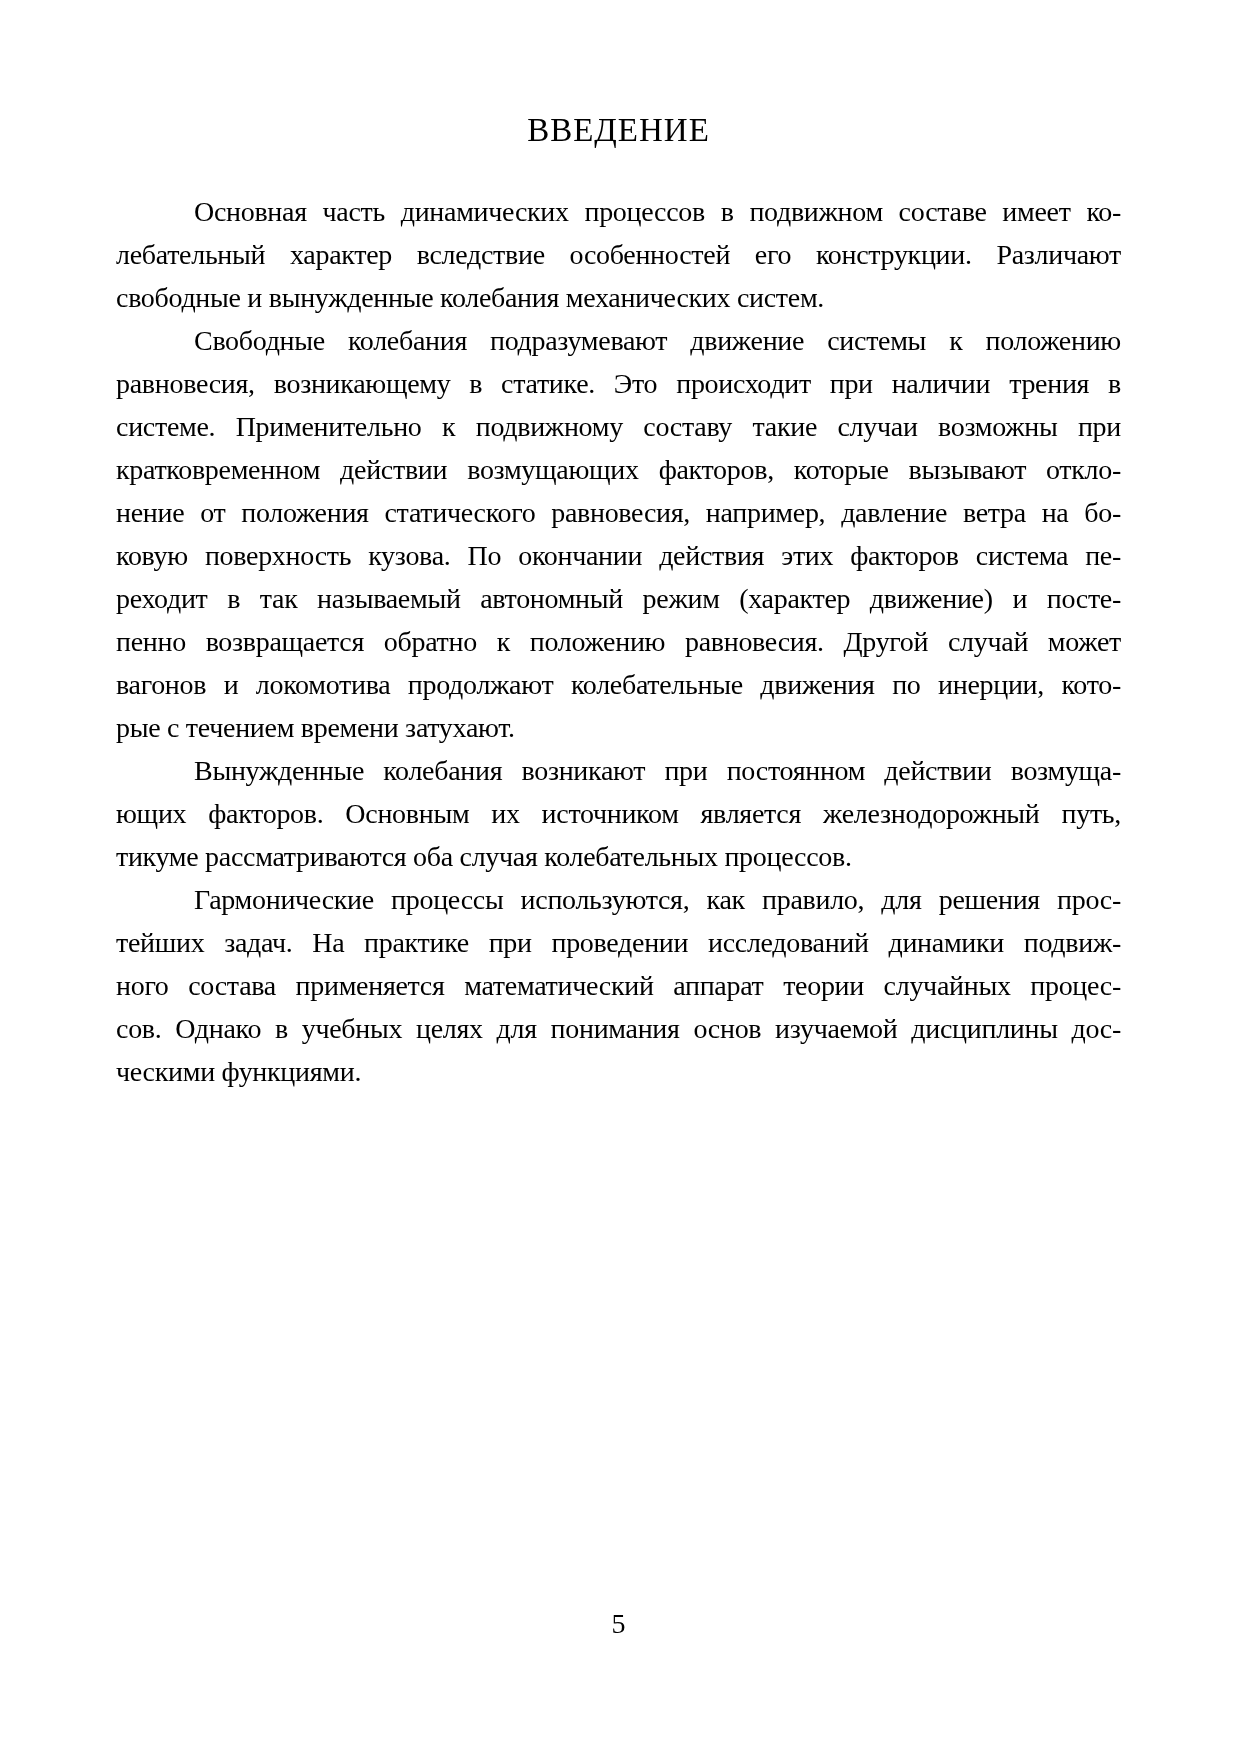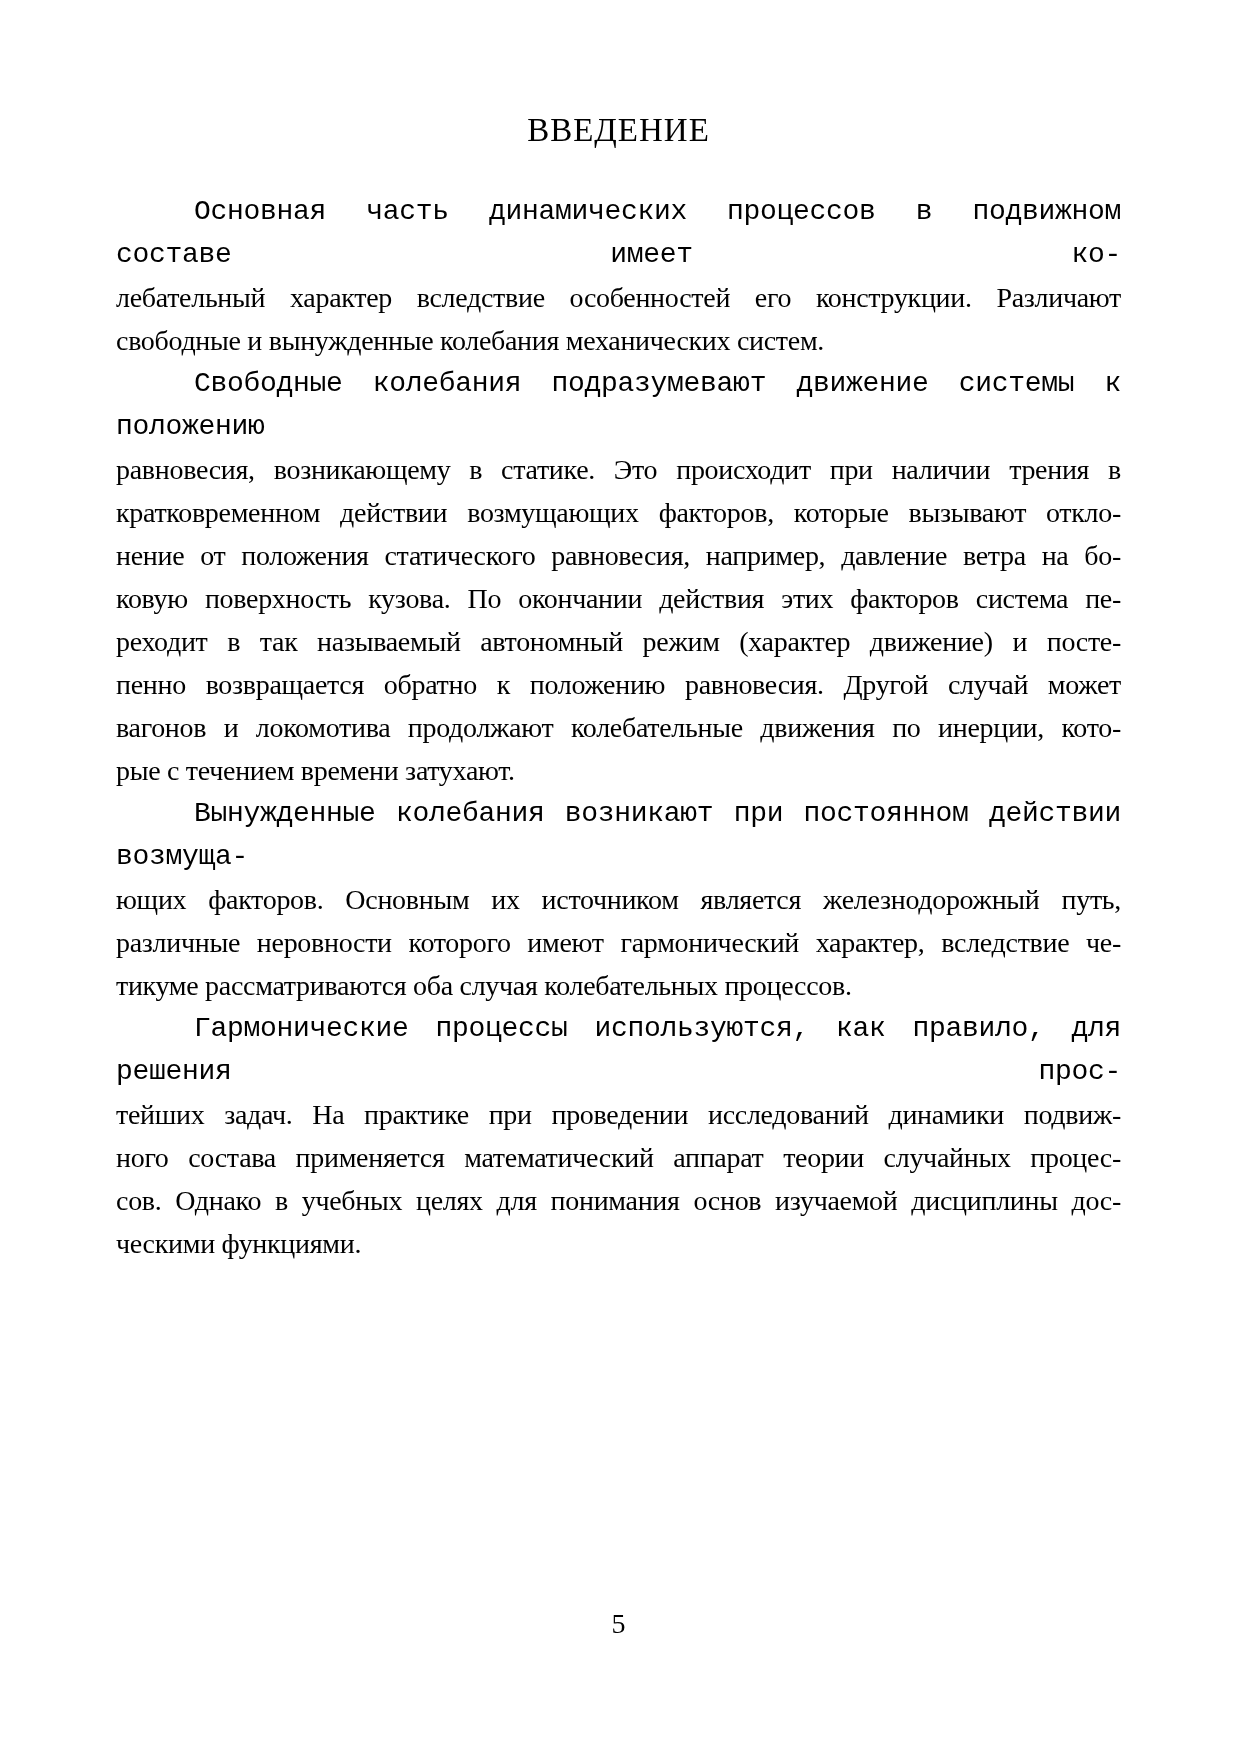--- a/index.html
+++ b/index.html
@@ -42,21 +42,20 @@
     padding: 0;
   }
   .line {
     text-align: justify;
     text-align-last: justify;
     -moz-text-align-last: justify;
     white-space: normal;
   }
   .line.first {
     text-indent: 78px;
-    font-family: Liberation Mono, monospace;
   }
   .line.last {
     text-align-last: left;
     -moz-text-align-last: left;
   }
   .page-number {
     position: absolute;
     top: 1606px;
     left: 116px;
     width: 1005px;
@@ -76,33 +75,33 @@
 
     <div class="paragraph">
       <div class="line first">Основная часть динамических процессов в подвижном составе имеет ко-</div>
       <div class="line">лебательный характер вследствие особенностей его конструкции. Различают</div>
       <div class="line last">свободные и вынужденные колебания механических систем.</div>
     </div>
 
     <div class="paragraph">
       <div class="line first">Свободные колебания подразумевают движение системы к положению</div>
       <div class="line">равновесия, возникающему в статике. Это происходит при наличии трения в</div>
+      <div class="line">системе. Применительно к подвижному составу такие случаи возможны при</div>
       <div class="line">кратковременном действии возмущающих факторов, которые вызывают откло-</div>
       <div class="line">нение от положения статического равновесия, например, давление ветра на бо-</div>
       <div class="line">ковую поверхность кузова. По окончании действия этих факторов система пе-</div>
       <div class="line">реходит в так называемый автономный режим (характер движение) и посте-</div>
       <div class="line">пенно возвращается обратно к положению равновесия. Другой случай может</div>
       <div class="line">вагонов и локомотива продолжают колебательные движения по инерции, кото-</div>
       <div class="line last">рые с течением времени затухают.</div>
     </div>
 
     <div class="paragraph">
       <div class="line first">Вынужденные колебания возникают при постоянном действии возмуща-</div>
       <div class="line">ющих факторов. Основным их источником является железнодорожный путь,</div>
-      <div class="line">различные неровности которого имеют гармонический характер, вследствие че-</div>
       <div class="line last">тикуме рассматриваются оба случая колебательных процессов.</div>
     </div>
 
     <div class="paragraph">
       <div class="line first">Гармонические процессы используются, как правило, для решения прос-</div>
       <div class="line">тейших задач. На практике при проведении исследований динамики подвиж-</div>
       <div class="line">ного состава применяется математический аппарат теории случайных процес-</div>
       <div class="line">сов. Однако в учебных целях для понимания основ изучаемой дисциплины дос-</div>
       <div class="line last">ческими функциями.</div>
     </div>

